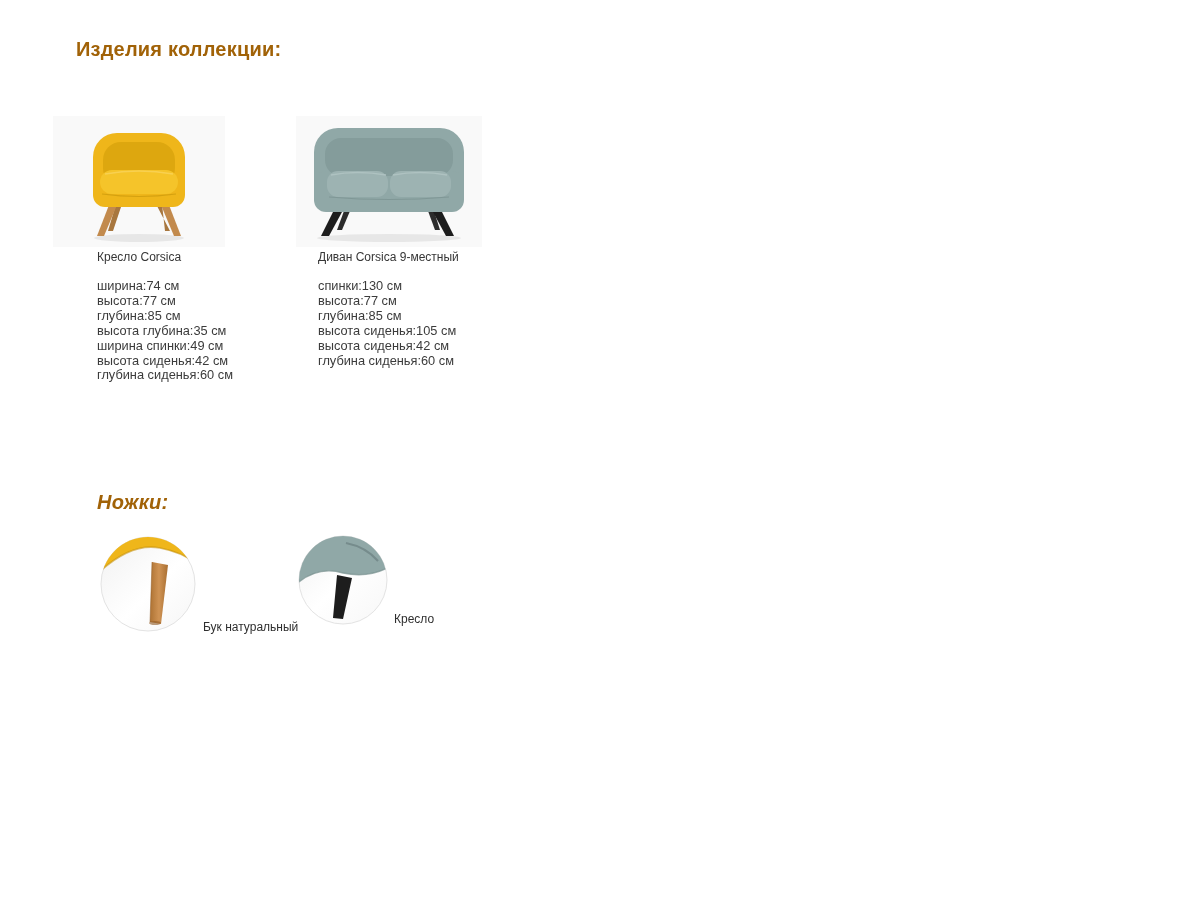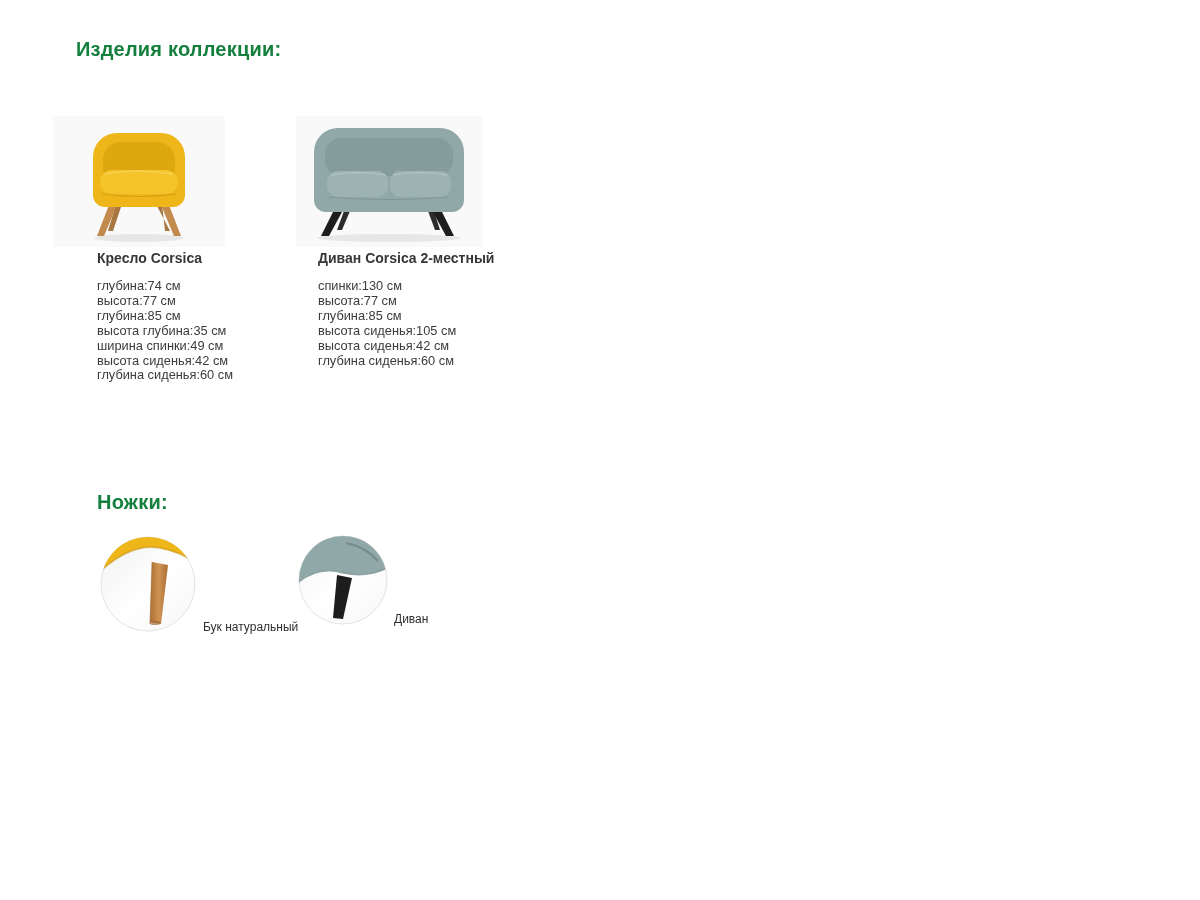--- a/index.html
+++ b/index.html
@@ -13,37 +13,36 @@
     position: relative;
     font-family: "Liberation Sans", sans-serif;
     color: #333333;
     overflow: hidden;
   }
   .abs { position: absolute; }
 
   .section-heading {
     font-size: 20px;
     font-weight: 700;
-    color: #15803d;
+    color: #a16207;
     letter-spacing: 0.2px;
   }
   #heading-collection { left: 76px; top: 38px; }
-  #heading-legs       { left: 97px; top: 491px; }
+  #heading-legs       { left: 97px; top: 491px; font-style: italic; }
 
   .product-image {
     background: #f9f9f9;
   }
   #product-image-1 { left: 53px;  top: 116px; width: 172px; height: 131px; }
   #product-image-2 { left: 296px; top: 116px; width: 186px; height: 131px; }
 
   .product-title {
-    font-size: 14px;
+    font-size: 12px;
     color: #363636;
     cursor: pointer;
-    font-weight: bold;
   }
   #product-title-1 { left: 97px;  top: 250px; }
   #product-title-2 { left: 318px; top: 250px; }
 
   .product-specs {
     font-size: 12.8px;
     line-height: 14.9px;
     color: #3b3b3b;
   }
   #product-specs-1 { left: 97px;  top: 279px; }
@@ -84,21 +83,21 @@
       <rect x="50" y="26" width="72" height="44" rx="18" fill="#dda70f"></rect>
 
       <rect x="47" y="54" width="78" height="24" rx="12" fill="#f5c42a"></rect>
       <path d="M49 78 Q86 83 123 78" stroke="#c08f07" stroke-width="1.2" fill="none" opacity="0.55"></path>
       <path d="M52 58 Q86 52 120 58" stroke="#f9d35a" stroke-width="1.5" fill="none" opacity="0.8"></path>
     </svg>
   </span>
 </div>
 <div class="abs product-title" id="product-title-1">Кресло Corsica</div>
 <div class="abs product-specs" id="product-specs-1">
-  <div>глубина:74 см</div>
+  <div>ширина:74 см</div>
   <div>высота:77 см</div>
   <div>глубина:85 см</div>
   <div>высота глубина:35 см</div>
   <div>ширина спинки:49 см</div>
   <div>высота сиденья:42 см</div>
   <div>глубина сиденья:60 см</div>
 </div>
 
 <div class="abs product-image" id="product-image-2">
   <span>
@@ -117,21 +116,21 @@
       <rect x="29" y="22" width="128" height="38" rx="16" fill="#849c9b"></rect>
 
       <rect x="31" y="55" width="61" height="26" rx="11" fill="#9db3b2"></rect>
       <rect x="94" y="55" width="61" height="26" rx="11" fill="#9db3b2"></rect>
       <path d="M33 81 Q93 86 153 81" stroke="#748c8b" stroke-width="1.2" fill="none" opacity="0.6"></path>
       <path d="M35 59 Q61 54 90 59" stroke="#b3c6c4" stroke-width="1.3" fill="none" opacity="0.8"></path>
       <path d="M97 59 Q124 54 151 59" stroke="#b3c6c4" stroke-width="1.3" fill="none" opacity="0.8"></path>
     </svg>
   </span>
 </div>
-<div class="abs product-title" id="product-title-2">Диван Corsica 2-местный</div>
+<div class="abs product-title" id="product-title-2">Диван Corsica 9-местный</div>
 <div class="abs product-specs" id="product-specs-2">
   <div>спинки:130 см</div>
   <div>высота:77 см</div>
   <div>глубина:85 см</div>
   <div>высота сиденья:105 см</div>
   <div>высота сиденья:42 см</div>
   <div>глубина сиденья:60 см</div>
 </div>
 
 <div class="abs section-heading" id="heading-legs">Ножки:</div>
@@ -183,13 +182,13 @@
       <circle cx="45" cy="45" r="44" fill="url(#bg-leg2)" stroke="#e3e3e3" stroke-width="1"></circle>
       <g clip-path="url(#clip-leg2)">
         <path d="M-5 52 Q 18 30 45 38 Q 72 44 95 30 L 95 -5 L -5 -5 Z" fill="#90a8a7"></path>
         <path d="M-5 52 Q 18 30 45 38 Q 72 44 95 30" stroke="#78908f" stroke-width="1.4" fill="none" opacity="0.7"></path>
         <path d="M48 8 Q 68 12 80 26" stroke="#6f8586" stroke-width="2" fill="none" opacity="0.8"></path>
         <polygon points="39,40 54,43 45,84 35,83" fill="#1d1d1d"></polygon>
       </g>
     </svg>
   </span>
 </div>
-<div class="abs leg-label" id="leg-label-2">Диван</div>
+<div class="abs leg-label" id="leg-label-2">Кресло</div>
 
 </body></html>

